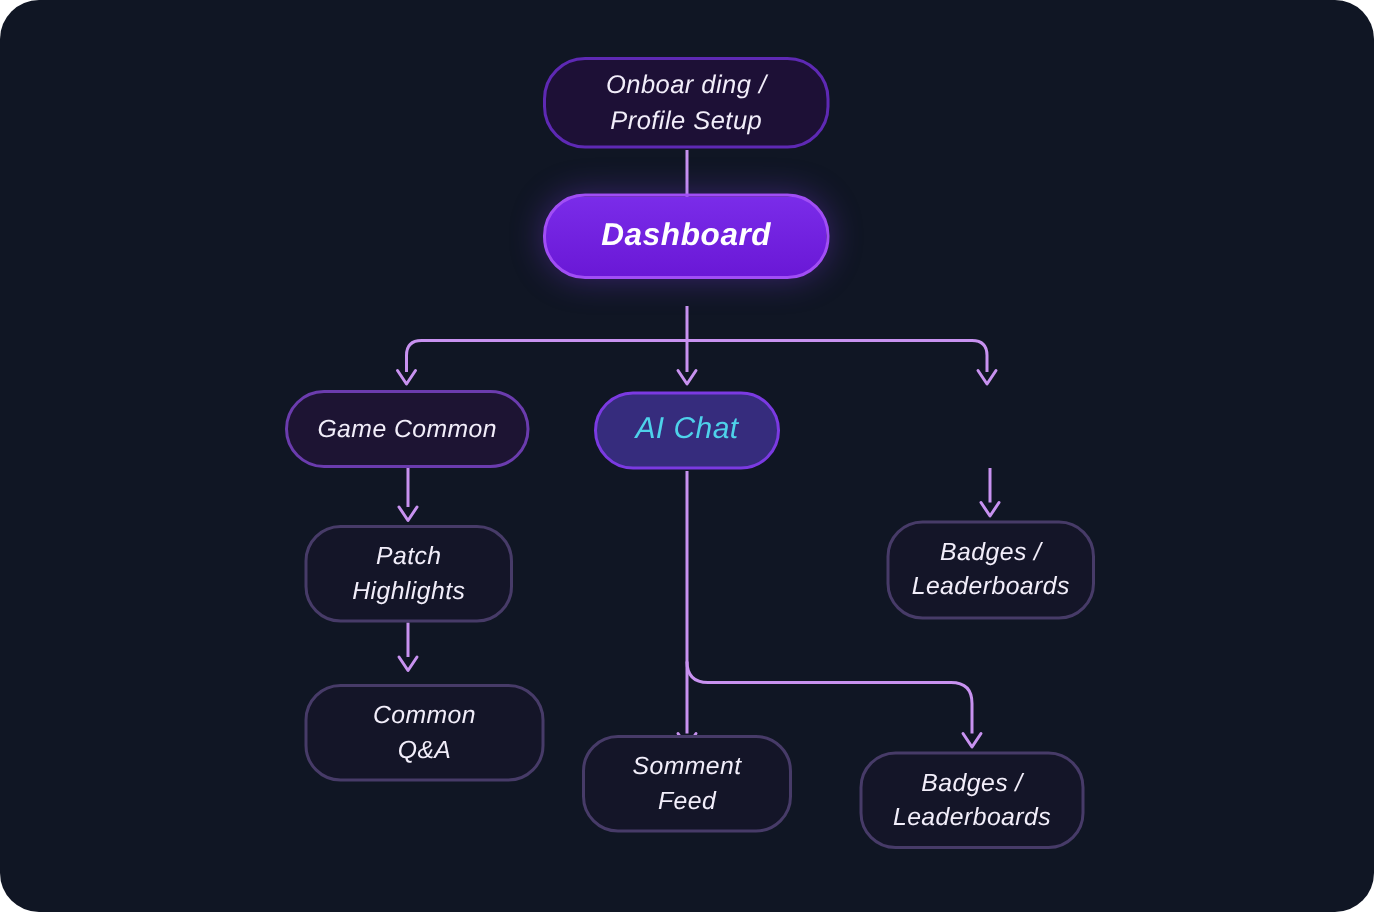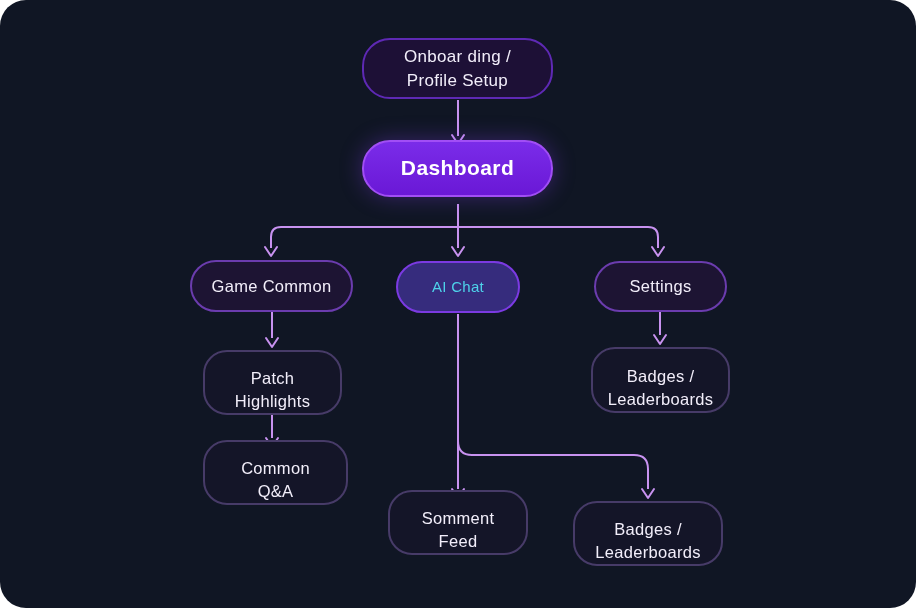--- a/index.html
+++ b/index.html
@@ -31,31 +31,32 @@
     justify-content: center;
     text-align: center;
     white-space: pre-line;
     line-height: 1.38;
     color: #f2eefa;
     font-size: 16.5px;
     letter-spacing: 0.3px;
     border-radius: 28px;
     box-sizing: border-box;
     cursor: pointer;
+    font-style: italic;
   }
   
   .n-onboarding {
     left: 362px; top: 38px; width: 191px; height: 61px;
     background: #1d1036;
     border: 2px solid #5e29b4;
     font-size: 17px;
   }
   
   .n-dashboard {
-    left: 362px; top: 140px; width: 191px; height: 57px;
+    left: 362px; top: 129px; width: 191px; height: 57px;
     background: linear-gradient(180deg, #7a2ce9, #6a18d6);
     border: 2px solid #a14ef5;
     color: #ffffff;
     font-weight: 700;
     font-size: 21px;
     letter-spacing: 0.4px;
     box-shadow: 0 0 22px rgba(132, 62, 242, 0.35);
   }
   
   .n-game-details {
@@ -63,37 +64,36 @@
     background: #1d1433;
     border: 2px solid #6b3cae;
     border-radius: 26px;
   }
   .n-ai-chat {
     left: 396px; top: 261px; width: 124px; height: 52px;
     background: #362c7d;
     border: 2px solid #7b3ae2;
     border-radius: 26px;
     color: #4ed2ea;
-    font-size: 15px;
+    font-size: 20px;
   }
   .n-settings {
     left: 594px; top: 261px; width: 133px; height: 51px;
     background: #1d1433;
     border: 2px solid #6b3cae;
     border-radius: 26px;
   }
   
   .muted {
     background: #141528;
     border: 2px solid #473b68;
     border-radius: 24px;
-    align-items: flex-end;
   }
   .n-patch-highlights { left: 203px; top: 350px; width: 139px; height: 65px; }
-  .n-common-qa        { left: 203px; top: 440px; width: 145px; height: 65px; }
+  .n-common-qa        { left: 203px; top: 456px; width: 160px; height: 65px; }
   .n-badges-settings  { left: 591px; top: 347px; width: 139px; height: 66px; }
   .n-somment-feed     { left: 388px; top: 490px; width: 140px; height: 65px; }
   .n-badges-chat      { left: 573px; top: 501px; width: 150px; height: 65px; }
 
   .edge-line {
     stroke: #c892f0;
     stroke-width: 2;
     fill: none;
   }
   .arrow-head {
@@ -160,23 +160,20 @@
   </div>
 
   <div class="node n-game-details">
     <span>Game Common</span>
   </div>
 
   <div class="node n-ai-chat">
     <span>AI Chat</span>
   </div>
 
-  <div class="node n-settings">
-    <span>Settings</span>
-  </div>
 
   <div class="node muted n-patch-highlights">
     <span>Patch
 Highlights</span>
   </div>
 
   <div class="node muted n-common-qa">
     <span>Common
 Q&amp;A</span>
   </div>

